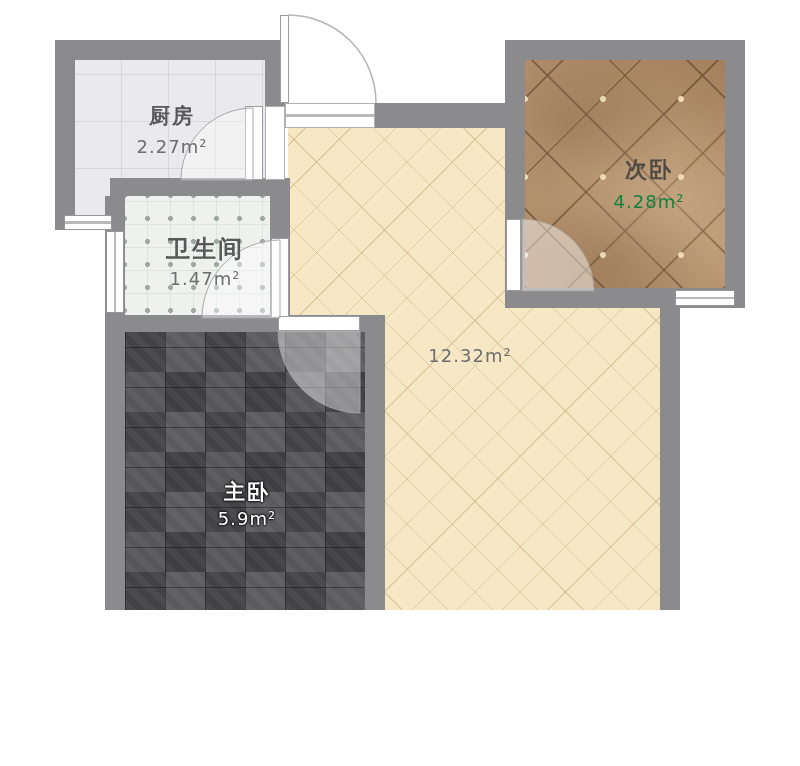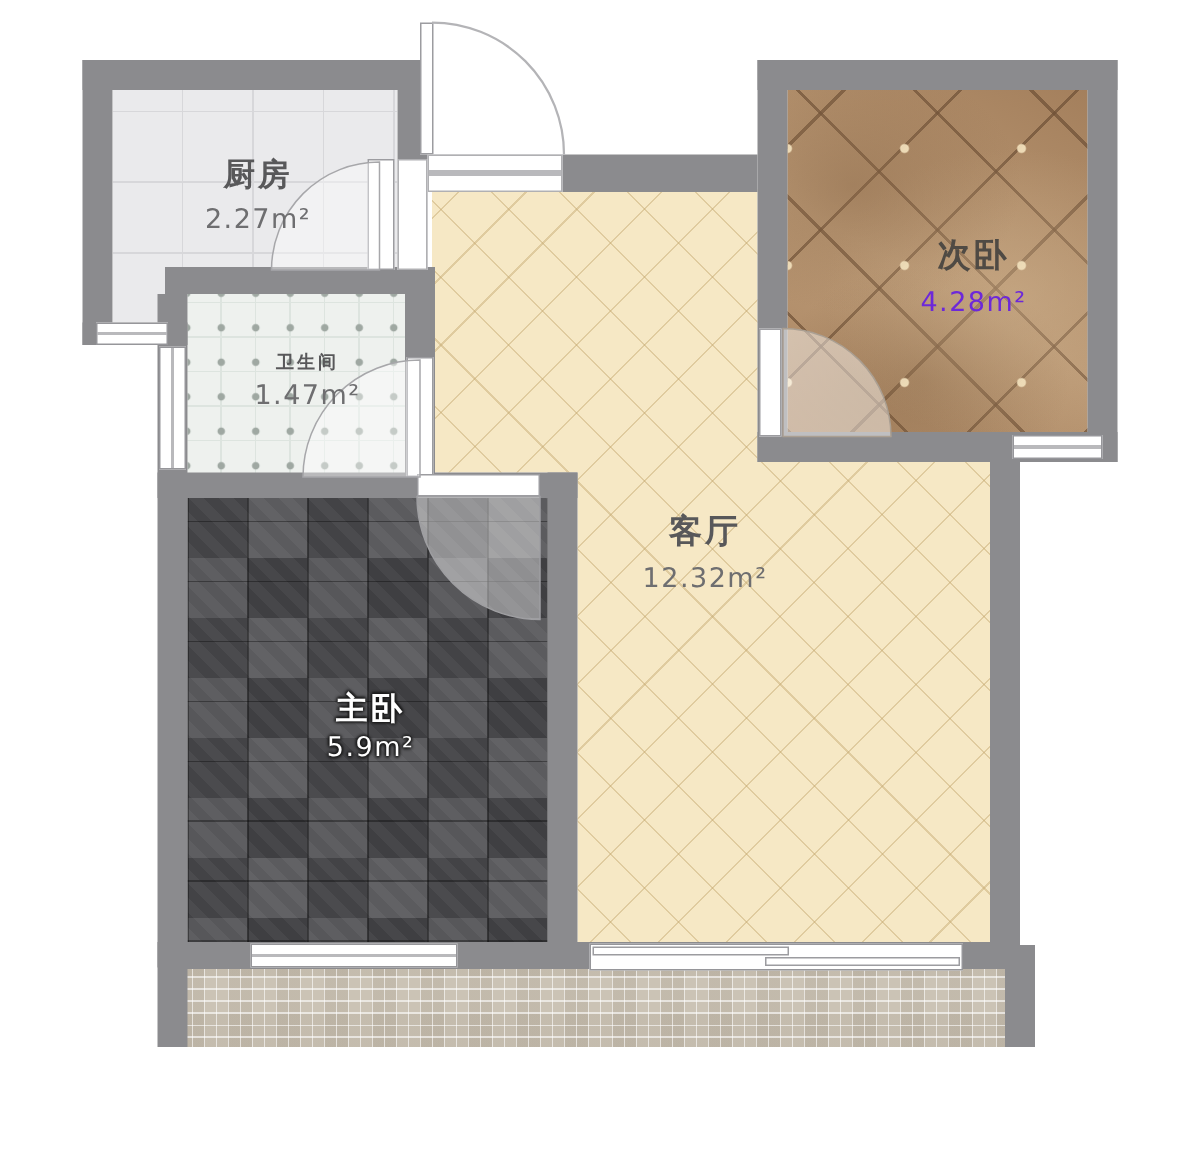--- a/index.html
+++ b/index.html
@@ -1,16 +1,16 @@
 <!DOCTYPE html>
 <html><head>
 <meta charset="utf-8">
 <style>
   html,body{margin:0;padding:0;background:#fff;}
-  #canvas{position:relative;width:800px;height:698px;background:#fff;overflow:hidden;
+  #canvas{position:relative;width:800px;height:610px;background:#fff;overflow:hidden;
           font-family:"DejaVu Sans","Liberation Sans",sans-serif;}
   .abs{position:absolute;}
   
   .wall{position:absolute;background:#8b8b8e;z-index:3;}
   
   .floor{position:absolute;z-index:1;}
   .floor-kitchen{background-color:#eaeaec;
     background-image:
       repeating-linear-gradient(0deg,transparent 0 46px,#d7d7da 46px 47px),
       repeating-linear-gradient(90deg,transparent 0 46px,#d7d7da 46px 47px);}
@@ -52,21 +52,21 @@
   .window.h{background-image:linear-gradient(to bottom,transparent 42%,#b9b9bc 42%,#b9b9bc 58%,transparent 58%);}
   .window.v{background-image:linear-gradient(to right,transparent 42%,#b9b9bc 42%,#b9b9bc 58%,transparent 58%);}
   .opening{position:absolute;background:#fff;z-index:4;box-sizing:border-box;border:1px solid #b0b0b3;}
   .leaf{position:absolute;background:#fff;border:1px solid #9c9ca0;z-index:5;box-sizing:border-box;}
   .slider-panel{position:absolute;background:#fff;border:1px solid #9c9ca0;box-sizing:border-box;}
   
   .room-label{position:absolute;z-index:7;text-align:center;transform:translateX(-50%);white-space:nowrap;}
   .room-label .name{display:block;font-size:21px;font-weight:600;color:#58585a;letter-spacing:2px;}
   .room-label .area{display:block;font-size:18px;color:#6e6e70;margin-top:6px;letter-spacing:1px;}
   .room-label.on-dark .name,.room-label.on-dark .area{color:#fff;
-    text-shadow:0 1px 2px #1a1a1a,0 -1px 2px #1a1a1a,1px 0 2px #1a1a1a,-1px 0 2px #1a1a1a;}
+    text-shadow:0 1px 2px #1a1a1a,0 -1px 2px #1a1a1a,1px 0 2px #1a1a1a,-1px 0 2px #1a1a1a;margin-top:20px;}
   
   .wm-seal{position:absolute;left:668px;top:701px;width:27px;height:46px;background:#cd4a3c;
     border-radius:8px;color:#fff;font-size:13px;line-height:1.45;text-align:center;
     padding-top:5px;box-sizing:border-box;z-index:9;opacity:.92;}
   .wm-site{position:absolute;left:699px;top:706px;font-size:22px;color:#a29c96;
     letter-spacing:3px;z-index:9;}
   .wm-url-small{position:absolute;left:699px;top:726px;font-size:8px;color:#b5afa8;z-index:9;letter-spacing:.5px;}
   .wm-url-big{position:absolute;left:648px;top:716px;font-size:37px;font-weight:bold;letter-spacing:1px;
     color:rgba(210,224,240,.18);-webkit-text-stroke:1.3px #9fb6d2;z-index:10;}
   svg.arcs{position:absolute;left:0;top:0;z-index:6;pointer-events:none;}
@@ -136,29 +136,28 @@
     <path d="M 280 240 A 78 78 0 0 0 202 318 L 280 318 Z" fill="rgba(255,255,255,0.40)" stroke="#a7a7aa" stroke-width="1"></path>
     <path d="M 278 331 A 82 82 0 0 0 360 413 L 360 331 Z" fill="rgba(255,255,255,0.42)" stroke="#9f9fa2" stroke-width="1"></path>
     <path d="M 522 219 A 72 72 0 0 1 594 291 L 522 291 Z" fill="rgba(255,255,255,0.45)" stroke="#aa9f92" stroke-width="1"></path>
   </svg>
 
   <div class="room-label" style="left:172px;top:102px;">
     <span class="name">厨房</span>
     <span class="area">2.27m²</span>
   </div>
   <div class="room-label" style="left:205px;top:233px;">
-    <span class="name" style="font-size:12px;">卫生间</span>
+    <span class="name" style="font-size:24px;">卫生间</span>
     <span class="area" style="margin-top:3px;">1.47m²</span>
   </div>
   <div class="room-label" style="left:649px;top:155px;">
     <span class="name" style="font-size:22px;color:#4f4a44;">次卧</span>
-    <span class="area" style="color:#6d28d9;">4.28m²</span>
+    <span class="area" style="color:#15803d;">4.28m²</span>
   </div>
   <div class="room-label" style="left:470px;top:339px;">
-    <span class="name" style="font-size:22px;">客厅</span>
     <span class="area">12.32m²</span>
   </div>
   <div class="room-label on-dark" style="left:247px;top:458px;">
     <span class="name">主卧</span>
     <span class="area" style="margin-top:2px;">5.9m²</span>
   </div>
 
   <div class="wm-seal">城市</div>
   <div class="wm-site">颍上在线</div>
   <div class="wm-url-small">www.yingshang.com.cn</div>

